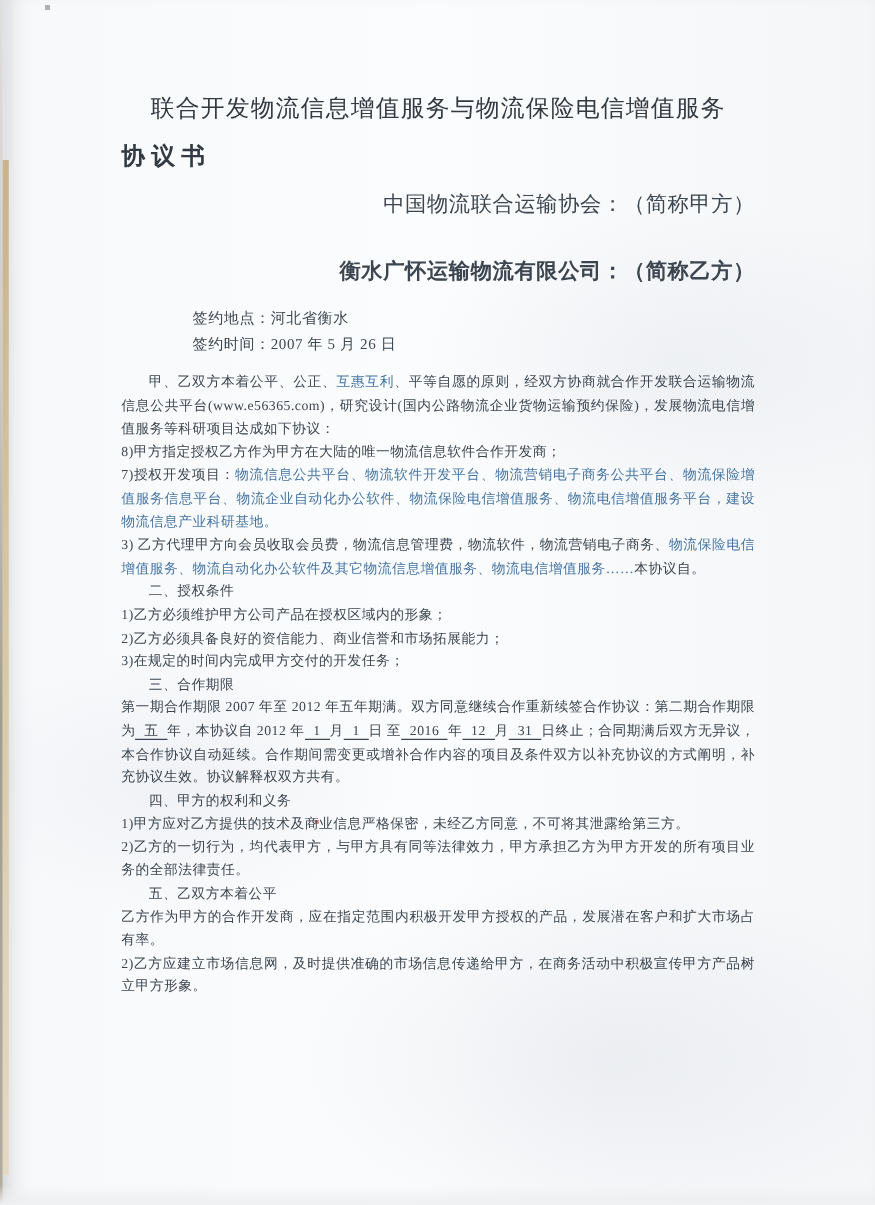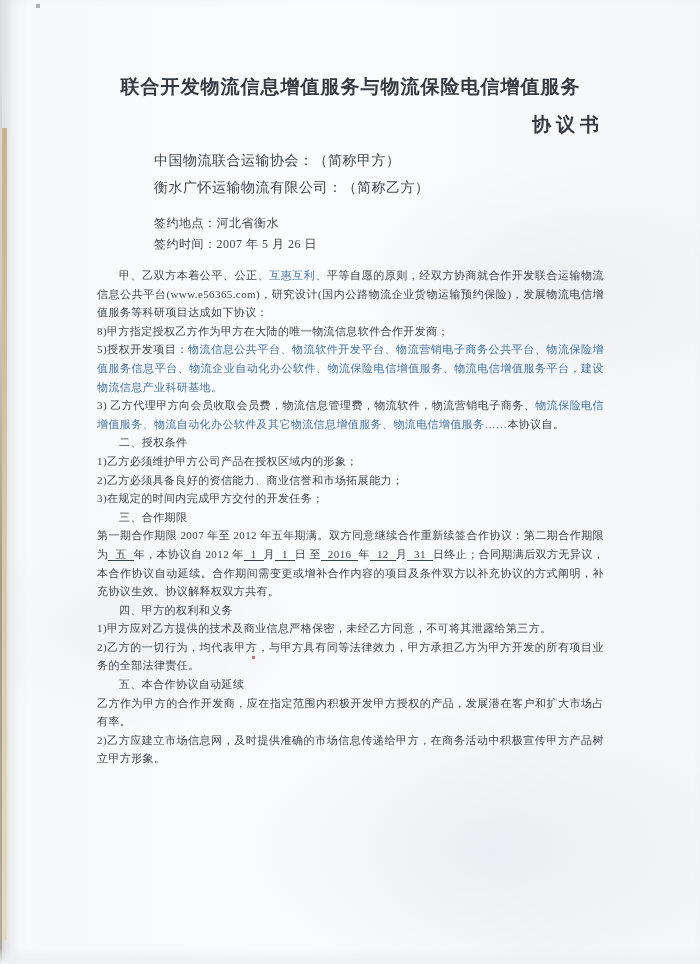--- a/index.html
+++ b/index.html
@@ -45,34 +45,34 @@
   }
   .speck-grey { position: absolute; left: 36px; top: 4px; width: 4px; height: 4px; background: #9aa0a6; opacity: .8; }
   .speck-red { position: absolute; left: 252px; top: 656px; width: 3px; height: 3px; background: #c05050; opacity: .8; }
 
   .content {
     position: absolute; left: 97px; top: 74px; width: 507px;
     color: var(--ink);
   }
   .title {
     text-align: center;
-    font-size: 19px; font-weight: 700;
+    font-size: 19px; font-weight: 400;
     letter-spacing: 1px;
     color: #333a42;
   }
   .subtitle {
-    text-align: right;
+    text-align: left;
     font-size: 19px; font-weight: 700;
     letter-spacing: 5px;
     margin-top: 12px;
     color: #333a42;
   }
-  .parties { margin: 14px 0 0 57px; font-size: 14px; letter-spacing: .5px; }
+  .parties { margin: 14px 0 0 57px; font-size: 17px; letter-spacing: .5px; text-align: right; }
   .party-line { margin: 0; }
-  .party-2 { margin-top: 9px; }
+  .party-2 { margin-top: 30px; font-weight: bold; }
   .signing { margin: 18px 0 0 57px; font-size: 12px; letter-spacing: .5px; }
   .signing p { margin: 0 0 4px 0; }
 
   .doc-body {
     margin-top: 13px;
     font-size: 11px;
     line-height: 18.6px;
     letter-spacing: .4px;
     text-align: justify;
   }
@@ -103,29 +103,29 @@
     </div>
 
     <div class="signing">
       <p>签约地点：河北省衡水</p>
       <p>签约时间：2007 年 5 月 26 日</p>
     </div>
 
     <div class="doc-body">
         <p class="indent"><span>甲、乙双方本着公平、公正、</span><span class="b">互惠互利</span><span>、平等自愿的原则，经双方协商就合作开发联合运输物流信息公共平台(www.e56365.com)，研究设计(国内公路物流企业货物运输预约保险)，发展物流电信增值服务等科研项目达成如下协议：</span></p>
         <p><span>8)甲方指定授权乙方作为甲方在大陆的唯一物流信息软件合作开发商；</span></p>
-        <p><span>5)授权开发项目：</span><span class="b">物流信息公共平台、物流软件开发平台、物流营销电子商务公共平台、物流保险增值服务信息平台、物流企业自动化办公软件、物流保险电信增值服务、物流电信增值服务平台，建设物流信息产业科研基地。</span></p>
+        <p><span>7)授权开发项目：</span><span class="b">物流信息公共平台、物流软件开发平台、物流营销电子商务公共平台、物流保险增值服务信息平台、物流企业自动化办公软件、物流保险电信增值服务、物流电信增值服务平台，建设物流信息产业科研基地。</span></p>
         <p><span>3) 乙方代理甲方向会员收取会员费，物流信息管理费，物流软件，物流营销电子商务、</span><span class="b">物流保险电信增值服务、物流自动化办公软件及其它物流信息增值服务、物流电信增值服务……</span><span>本协议自。</span></p>
         <p class="indent"><span>二、授权条件</span></p>
         <p><span>1)乙方必须维护甲方公司产品在授权区域内的形象；</span></p>
         <p><span>2)乙方必须具备良好的资信能力、商业信誉和市场拓展能力；</span></p>
         <p><span>3)在规定的时间内完成甲方交付的开发任务；</span></p>
         <p class="indent"><span>三、合作期限</span></p>
         <p><span>第一期合作期限 2007 年至 2012 年五年期满。双方同意继续合作重新续签合作协议：第二期合作期限为</span><span class="u">五</span><span>年，本协议自 2012 年</span><span class="u">1</span><span>月</span><span class="u">1</span><span>日 至</span><span class="u">2016</span><span>年</span><span class="u">12</span><span>月</span><span class="u">31</span><span>日终止；合同期满后双方无异议，本合作协议自动延续。合作期间需变更或增补合作内容的项目及条件双方以补充协议的方式阐明，补充协议生效。协议解释权双方共有。</span></p>
         <p class="indent"><span>四、甲方的权利和义务</span></p>
         <p><span>1)甲方应对乙方提供的技术及商业信息严格保密，未经乙方同意，不可将其泄露给第三方。</span></p>
         <p><span>2)乙方的一切行为，均代表甲方，与甲方具有同等法律效力，甲方承担乙方为甲方开发的所有项目业务的全部法律责任。</span></p>
-        <p class="indent"><span>五、本合作协议自动延续</span></p>
+        <p class="indent"><span>五、乙双方本着公平</span></p>
         <p><span>乙方作为甲方的合作开发商，应在指定范围内积极开发甲方授权的产品，发展潜在客户和扩大市场占有率。</span></p>
         <p><span>2)乙方应建立市场信息网，及时提供准确的市场信息传递给甲方，在商务活动中积极宣传甲方产品树立甲方形象。</span></p>
       </div>
   </div>
 </div>
 
 </body></html>

